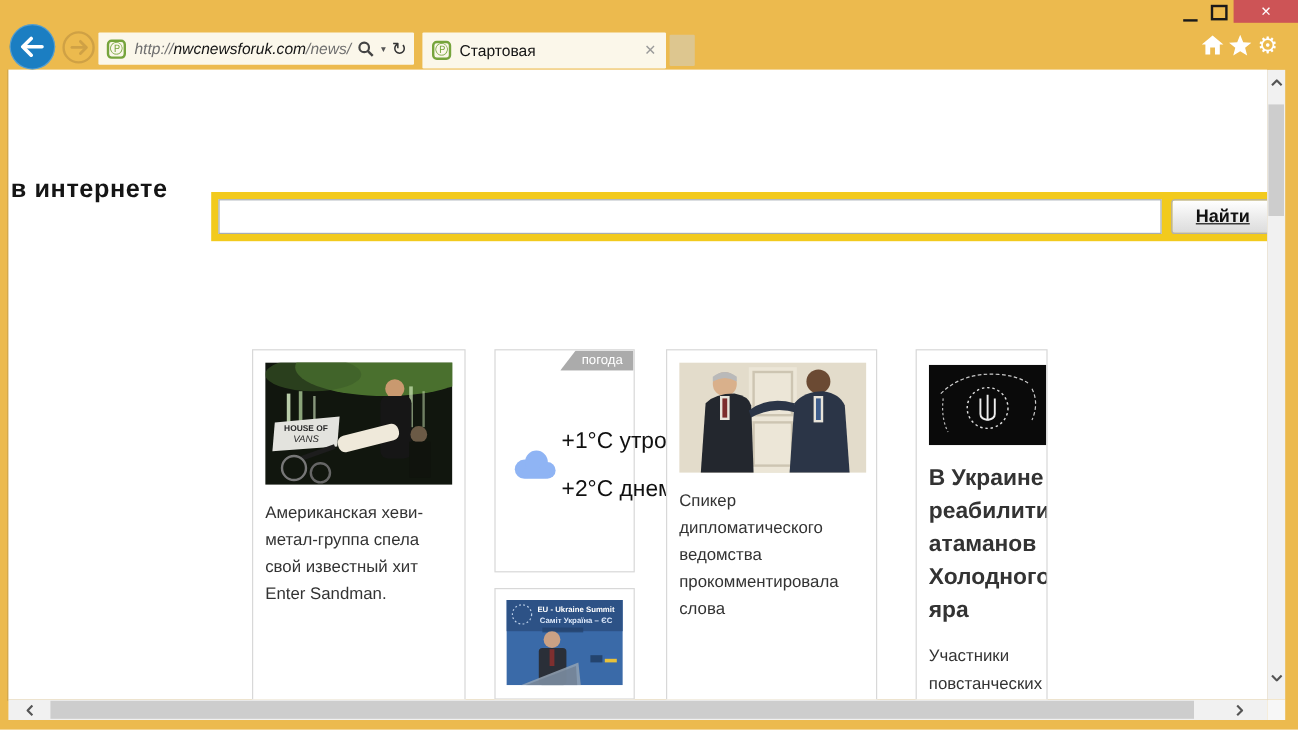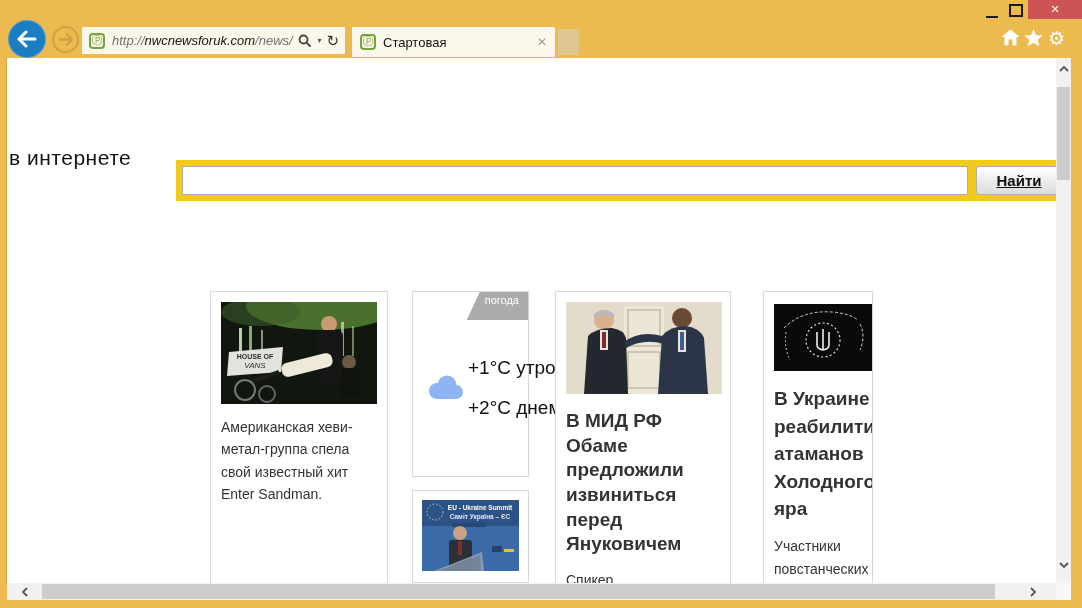--- a/index.html
+++ b/index.html
@@ -63,21 +63,21 @@
 
   
   #page {
     left:7px; top:56px; width:1049px; height:527px; background:#fff;
     overflow:hidden; z-index:1; box-shadow:0 0 0 1px #cfa54b;
   }
 
   #logo { left:2px; top:90px; width:165px; line-height:1; }
   #logo-line1 { font-size:44px; letter-spacing:-1px; color:#151515; }
   #logo-line1 .red { color:#f10606; }
-  #logo-line2 { font-size:21px; color:#151515; margin-top:1px; letter-spacing:0.5px; }
+  #logo-line2 { font-size:21px; color:#151515; margin-top:1px; letter-spacing:0.5px;font-weight:bold; }
 
   #searchbar {
     left:169px; top:104px; width:880px; height:41px; background:#f2ca1d; padding:6px;
   }
   #search-input {
     position:absolute; left:6px; top:6px; width:786px; height:29px;
     border:1px solid #a6adb4; background:#fff; font-size:15px; padding:0 6px; outline:none;
   }
   #search-btn {
     position:absolute; left:800px; top:6px; width:86px; height:29px;
@@ -92,21 +92,21 @@
   .card-img { display:block; }
   .card-title { font-weight:bold; font-size:19px; color:#333; line-height:1.3; }
   .card-body { font-size:14px; color:#333; line-height:1.6; margin-top:12px; }
 
   #card-metallica { left:203px; top:235px; width:178px; height:300px; padding:10px; }
   #card-metallica .card-title { margin-top:15px; width:158px; }
   #card-metallica .card-body { width:160px; }
 
   #card-weather { left:405px; top:235px; width:117px; height:186px; }
   #weather-tag {
-    position:absolute; top:0; right:0; height:28px; background:#ababab;
+    position:absolute; top:0; right:0; height:17px; background:#ababab;
     color:#fff; font-size:11px; padding:2px 9px 0 18px;
     clip-path:polygon(13px 0, 100% 0, 100% 100%, 0 100%);
   }
   .weather-temp { position:absolute; left:55px; font-size:19px; color:#111; white-space:nowrap; }
   #weather-morning { top:65px; }
   #weather-day { top:105px; }
   #cloud-icon { position:absolute; left:12px; top:83px; }
 
   #card-eu { left:405px; top:434px; width:117px; height:93px; padding:9px; }
 
@@ -267,21 +267,20 @@
       <path d="M28 12 Q38 4 48 12 L48 16 Q38 10 28 16 Z" fill="#b9b9b9"></path>
       <path d="M18 92 L22 34 Q30 26 46 26 Q58 28 60 36 L62 92 Z" fill="#23272e"></path>
       <rect x="34" y="28" width="8" height="20" fill="#e8e4da"></rect>
       <rect x="36" y="30" width="4" height="16" fill="#7c2d2d"></rect>
       <circle cx="116" cy="16" r="10" fill="#6b4a33"></circle>
       <path d="M92 92 L96 34 Q104 24 120 24 Q134 26 138 36 L142 92 Z" fill="#2b3547"></path>
       <rect x="112" y="28" width="8" height="22" fill="#e8e4da"></rect>
       <rect x="114" y="30" width="4" height="18" fill="#3e5d8c"></rect>
       <path d="M96 34 Q74 28 58 40 L60 46 Q78 36 98 42 Z" fill="#2b3547"></path>
     </svg>
-    <div class="card-title">В МИД РФ Обаме предложили извиниться перед Януковичем</div>
     <div class="card-body">Спикер дипломатического ведомства прокомментировала слова</div>
   </div>
 
   <div id="card-ukraine" class="card">
     <svg class="card-img" width="98" height="67" viewBox="0 0 98 67">
       <rect width="98" height="67" fill="#0a0a0a"></rect>
       <circle cx="49" cy="36" r="17" fill="none" stroke="#ddd" stroke-width="1.2" stroke-dasharray="2,2.4"></circle>
       <path d="M49 25 V46 M43 28 V41 Q43 45 49 46 M55 28 V41 Q55 45 49 46" stroke="#eee" stroke-width="1.6" fill="none"></path>
       <path d="M10 24 Q28 6 58 8 Q74 9 84 16" stroke="#ccc" stroke-width="1" fill="none" stroke-dasharray="3,2"></path>
       <path d="M86 20 Q92 32 86 46" stroke="#ccc" stroke-width="1" fill="none" stroke-dasharray="3,2"></path>

